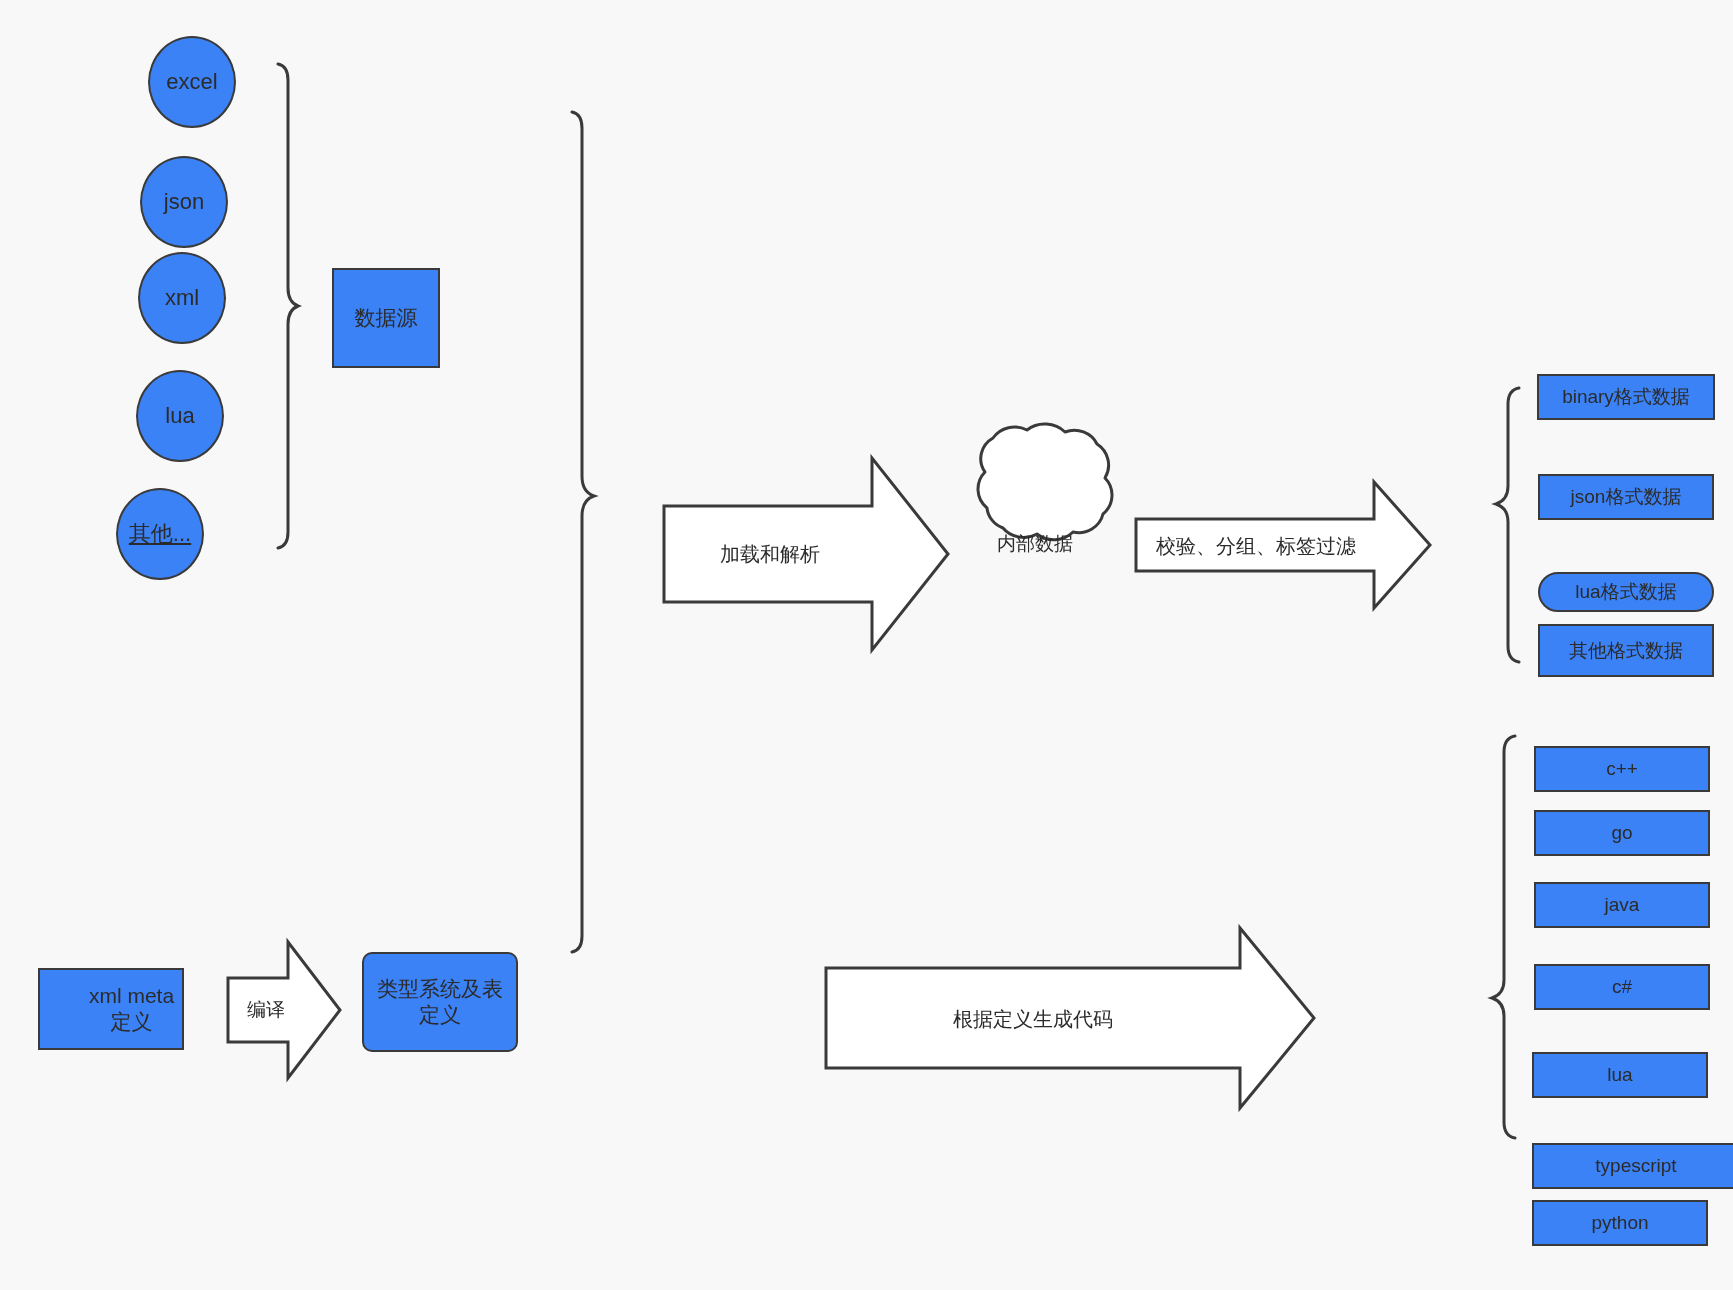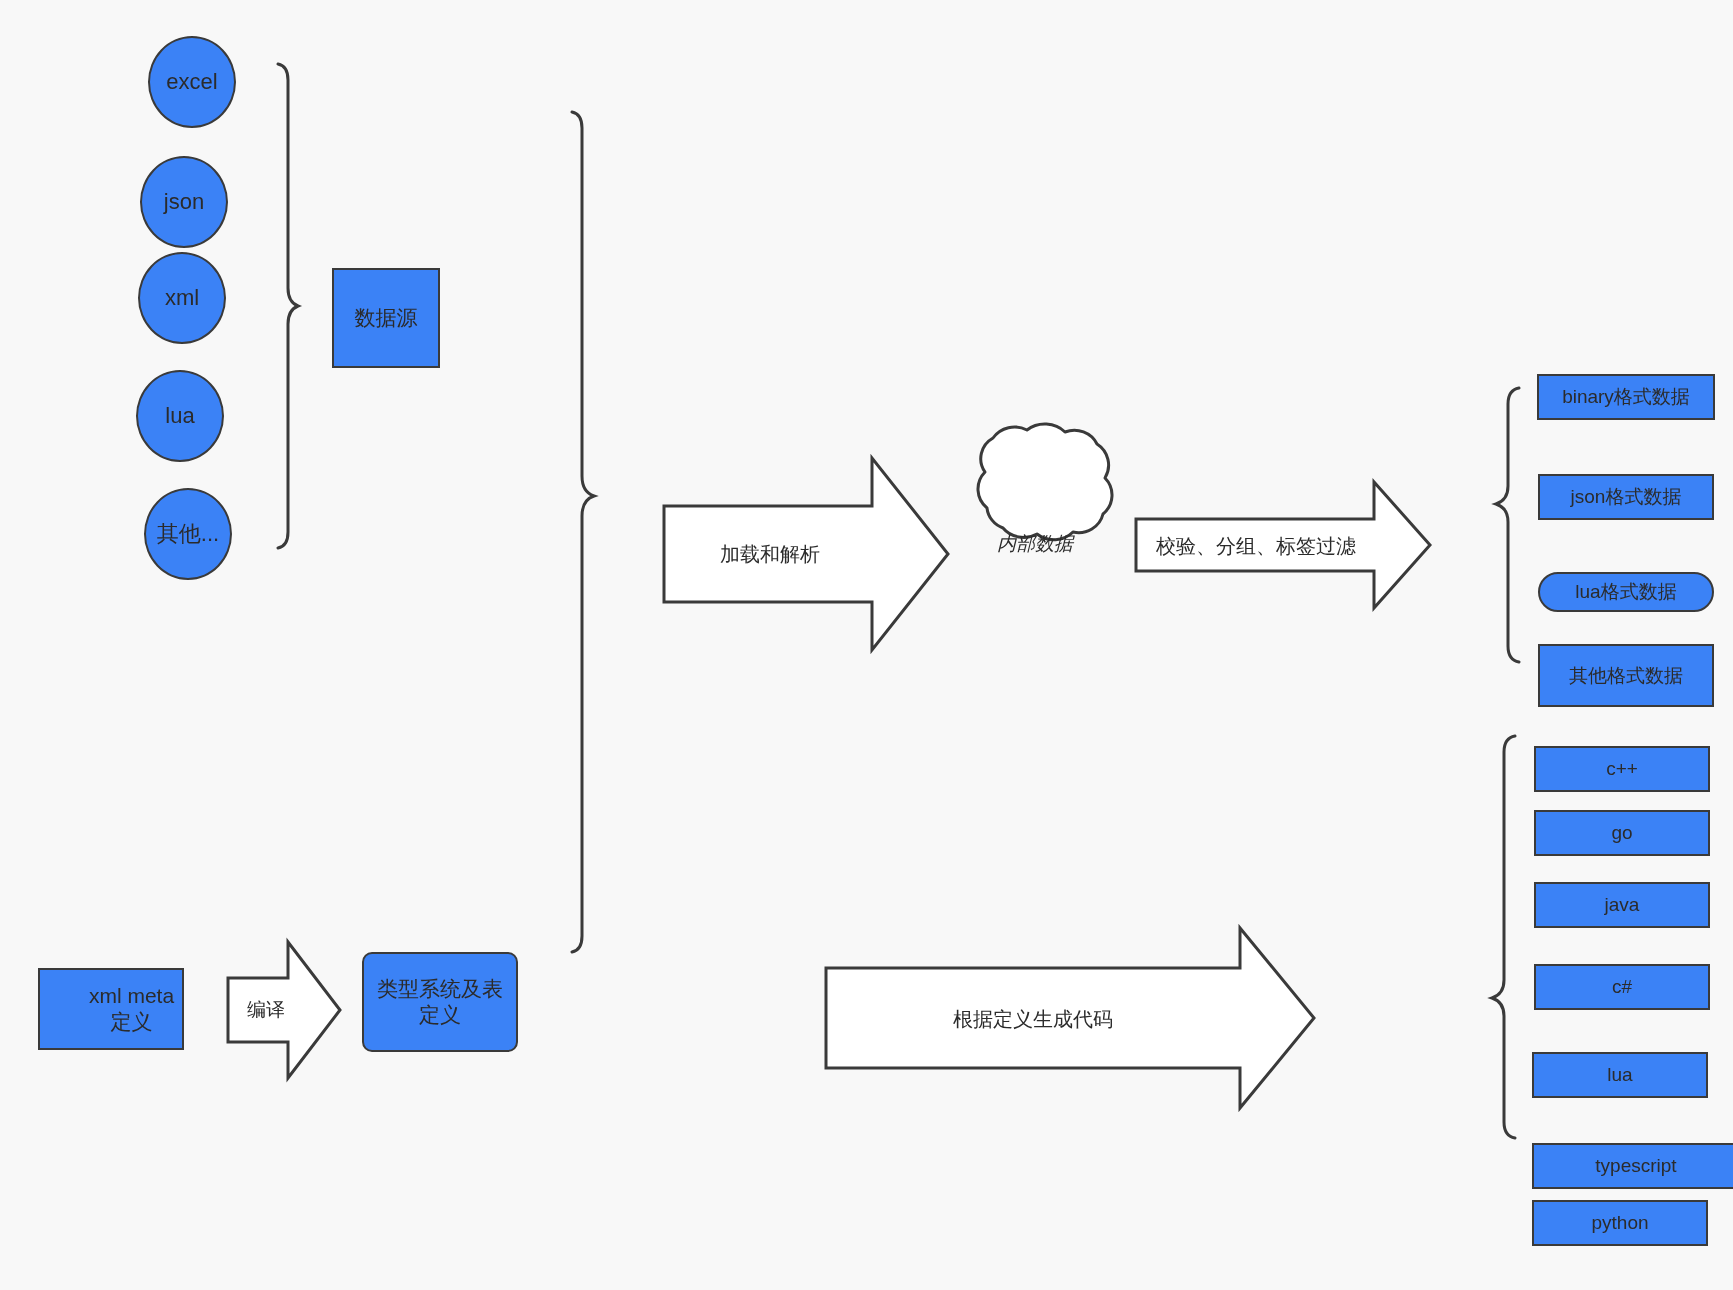--- a/index.html
+++ b/index.html
@@ -62,21 +62,20 @@
     white-space: nowrap;
   }
   .cloud-label {
     position: absolute;
     display: flex;
     align-items: center;
     justify-content: center;
     font-size: 19px;
     color: #2b2b2b;
     white-space: nowrap;
-    font-style: italic;
   }
 </style>
 </head>
 <body>
 
 <div id="canvas">
 
   <svg class="svg-layer" viewBox="0 0 1733 1290">
 
     <path d="M 278 64 Q 288 66 288 80 L 288 288 Q 288 302 298 306 Q 288 310 288 324 L 288 532 Q 288 546 278 548" fill="none" stroke="#3a3a3a" stroke-width="3" stroke-linecap="round"></path>
@@ -114,21 +113,21 @@
   </div>
   <div class="node ellipse-node" style="left:140px; top:156px; width:88px; height:92px;">
     <span>json</span>
   </div>
   <div class="node ellipse-node" style="left:138px; top:252px; width:88px; height:92px;">
     <span>xml</span>
   </div>
   <div class="node ellipse-node" style="left:136px; top:370px; width:88px; height:92px;">
     <span>lua</span>
   </div>
-  <div class="node ellipse-node" style="left:144px; top:488px; width:88px; height:92px;">
+  <div class="node ellipse-node" style="left:116px; top:488px; width:88px; height:92px;text-decoration:underline;">
     <span>其他...</span>
   </div>
 
   <div class="node rect-node" style="left:332px; top:268px; width:108px; height:100px;">
     <span>数据源</span>
   </div>
 
   <div class="node rect-node" style="left:38px; top:968px; width:146px; height:82px;padding-left:41px;">
     <span>xml meta定义</span>
   </div>
@@ -159,21 +158,21 @@
 
   <div class="node small-box" style="left:1537px; top:374px; width:178px; height:46px;">
     <span>binary格式数据</span>
   </div>
   <div class="node small-box" style="left:1538px; top:474px; width:176px; height:46px;">
     <span>json格式数据</span>
   </div>
   <div class="node small-box" style="left:1538px; top:572px; width:176px; height:40px;border-radius:22px;">
     <span>lua格式数据</span>
   </div>
-  <div class="node small-box" style="left:1538px; top:644px; width:176px; height:63px;">
+  <div class="node small-box" style="left:1538px; top:624px; width:176px; height:53px;">
     <span>其他格式数据</span>
   </div>
 
   <div class="node small-box" style="left:1534px; top:746px; width:176px; height:46px;">
     <span>c++</span>
   </div>
   <div class="node small-box" style="left:1534px; top:810px; width:176px; height:46px;">
     <span>go</span>
   </div>
   <div class="node small-box" style="left:1534px; top:882px; width:176px; height:46px;">

